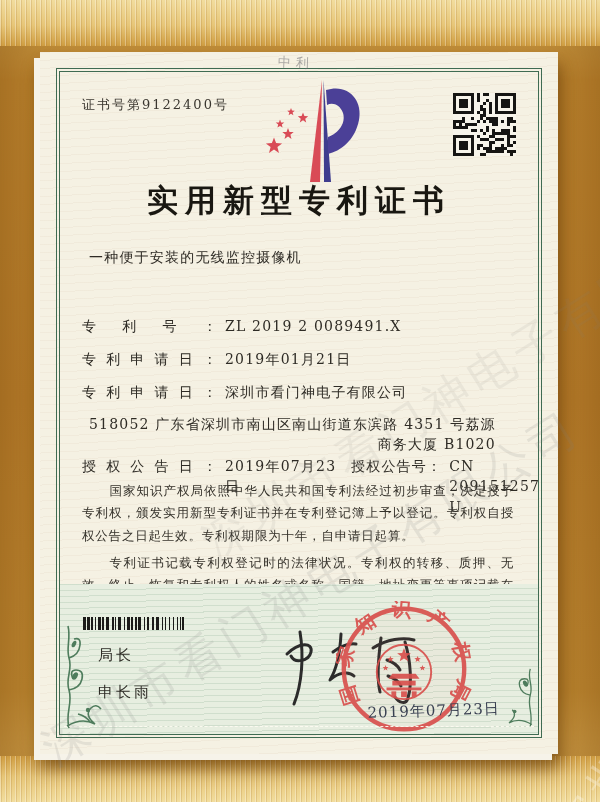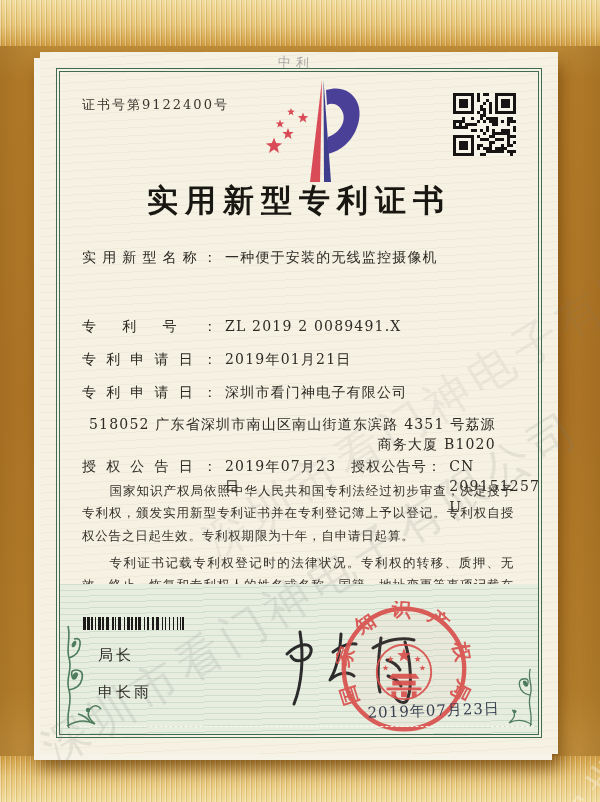--- a/index.html
+++ b/index.html
@@ -296,21 +296,20 @@
         <i style="left:15px;top:60px"></i>
         <i style="left:18px;top:60px"></i>
         <i style="left:27px;top:60px"></i>
         <i style="left:30px;top:60px"></i>
         <i style="left:57px;top:60px"></i>
       </div>
 
     <div class="title">实用新型专利证书</div>
 
     <div class="row" style="top:195px">
-      <span class="flabel">实用新型名称：</span>
       <span class="fvalue">一种便于安装的无线监控摄像机</span>
     </div>
     <div class="row" style="top:264px">
       <span class="flabel">专利号：</span>
       <span class="fvalue">ZL 2019 2 0089491.X</span>
     </div>
     <div class="row" style="top:297px">
       <span class="flabel">专利申请日：</span>
       <span class="fvalue">2019年01月21日</span>
     </div>

